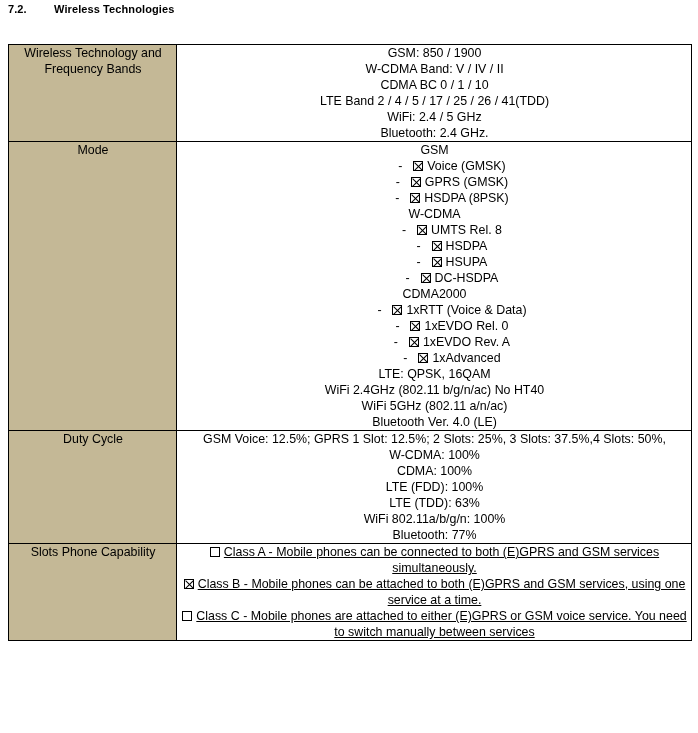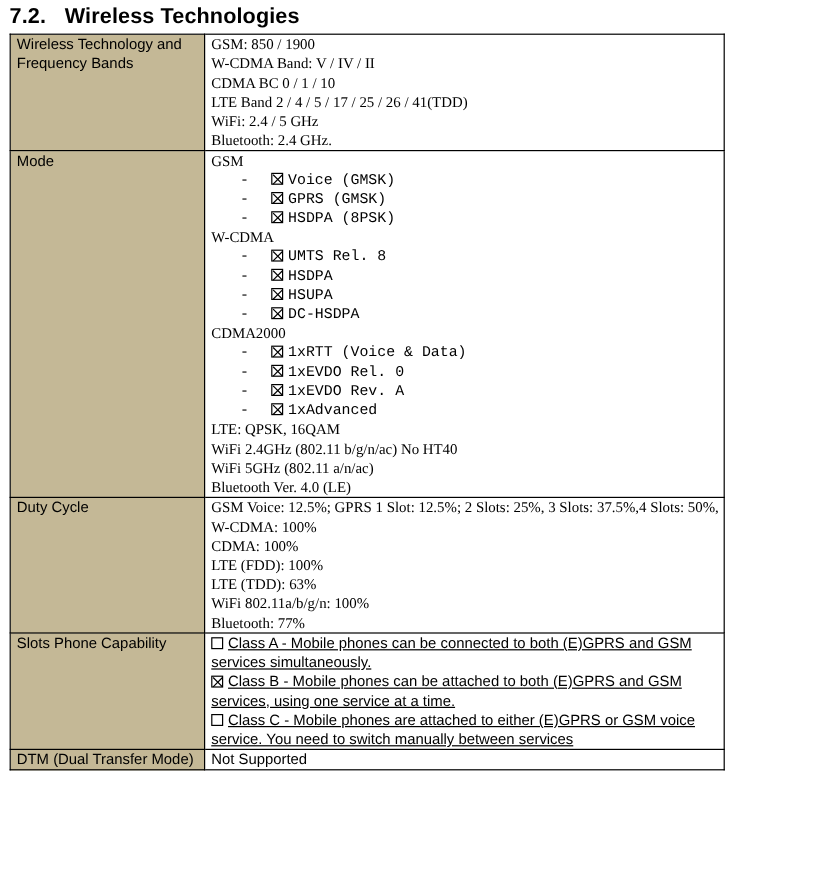--- a/index.html
+++ b/index.html
@@ -1,24 +1,24 @@
 <!DOCTYPE html>
 <html><head>
 <meta charset="utf-8">
 <style>
   html, body { margin:0; padding:0; background:#ffffff; }
   body { width:698px; height:733px; position:relative; font-family:"Liberation Sans", sans-serif; color:#000; }
-  .heading { position:absolute; left:8px; top:3px; font-size:18px; font-weight:bold; letter-spacing:0.1px; }
+  .heading { position:absolute; left:8px; top:3px; font-size:11px; font-weight:bold; letter-spacing:0.1px; }
   .heading .num { display:inline-block; width:46px; }
-  table { position:absolute; left:8px; top:28px; width:596px; border-collapse:collapse; font-size:12.4px; line-height:16px; }
+  table { position:absolute; left:8px; top:44px; width:684px; border-collapse:collapse; font-size:12.4px; line-height:16px;text-align:center; }
   td { border:1.5px solid #000; vertical-align:top; padding:0 4px 0 5px; }
   td.label { background:#c4b896; width:158px; }
   td.val { background:#fff; }
-  .line { white-space:nowrap;font-family:Liberation Serif, serif; }
-  .sub { white-space:nowrap; padding-left:24px;font-family:Liberation Mono, monospace; }
+  .line { white-space:nowrap; }
+  .sub { white-space:nowrap; padding-left:24px; }
   .dash { display:inline-block; width:26px; }
   .cb { display:inline-block; width:10px; height:10px; border:1px solid #000; vertical-align:-1px; margin-right:4px; position:relative; box-sizing:border-box; background:#fff; }
   .cb.checked::before, .cb.checked::after { content:""; position:absolute; left:-1px; top:3.5px; width:11px; height:1px; background:#000; }
   .cb.checked::before { transform:rotate(45deg); }
   .cb.checked::after { transform:rotate(-45deg); }
   .wrap { white-space:normal;text-decoration:underline; }
 </style>
 </head>
 <body>
 
@@ -75,18 +75,14 @@
         </td>
   </tr>
   <tr>
     <td class="label">Slots Phone Capability</td>
     <td class="val" id="cap-cell">
           <div class="wrap"><span class="cb"></span><span>Class A - Mobile phones can be connected to both (E)GPRS and GSM services simultaneously.</span></div>
           <div class="wrap"><span class="cb checked"></span><span>Class B - Mobile phones can be attached to both (E)GPRS and GSM services, using one service at a time.</span></div>
           <div class="wrap"><span class="cb"></span><span>Class C - Mobile phones are attached to either (E)GPRS or GSM voice service. You need to switch manually between services</span></div>
         </td>
   </tr>
-  <tr>
-    <td class="label">DTM (Dual Transfer Mode)</td>
-    <td class="val">Not Supported</td>
-  </tr>
 </tbody>
   </table>
 
 </body></html>

